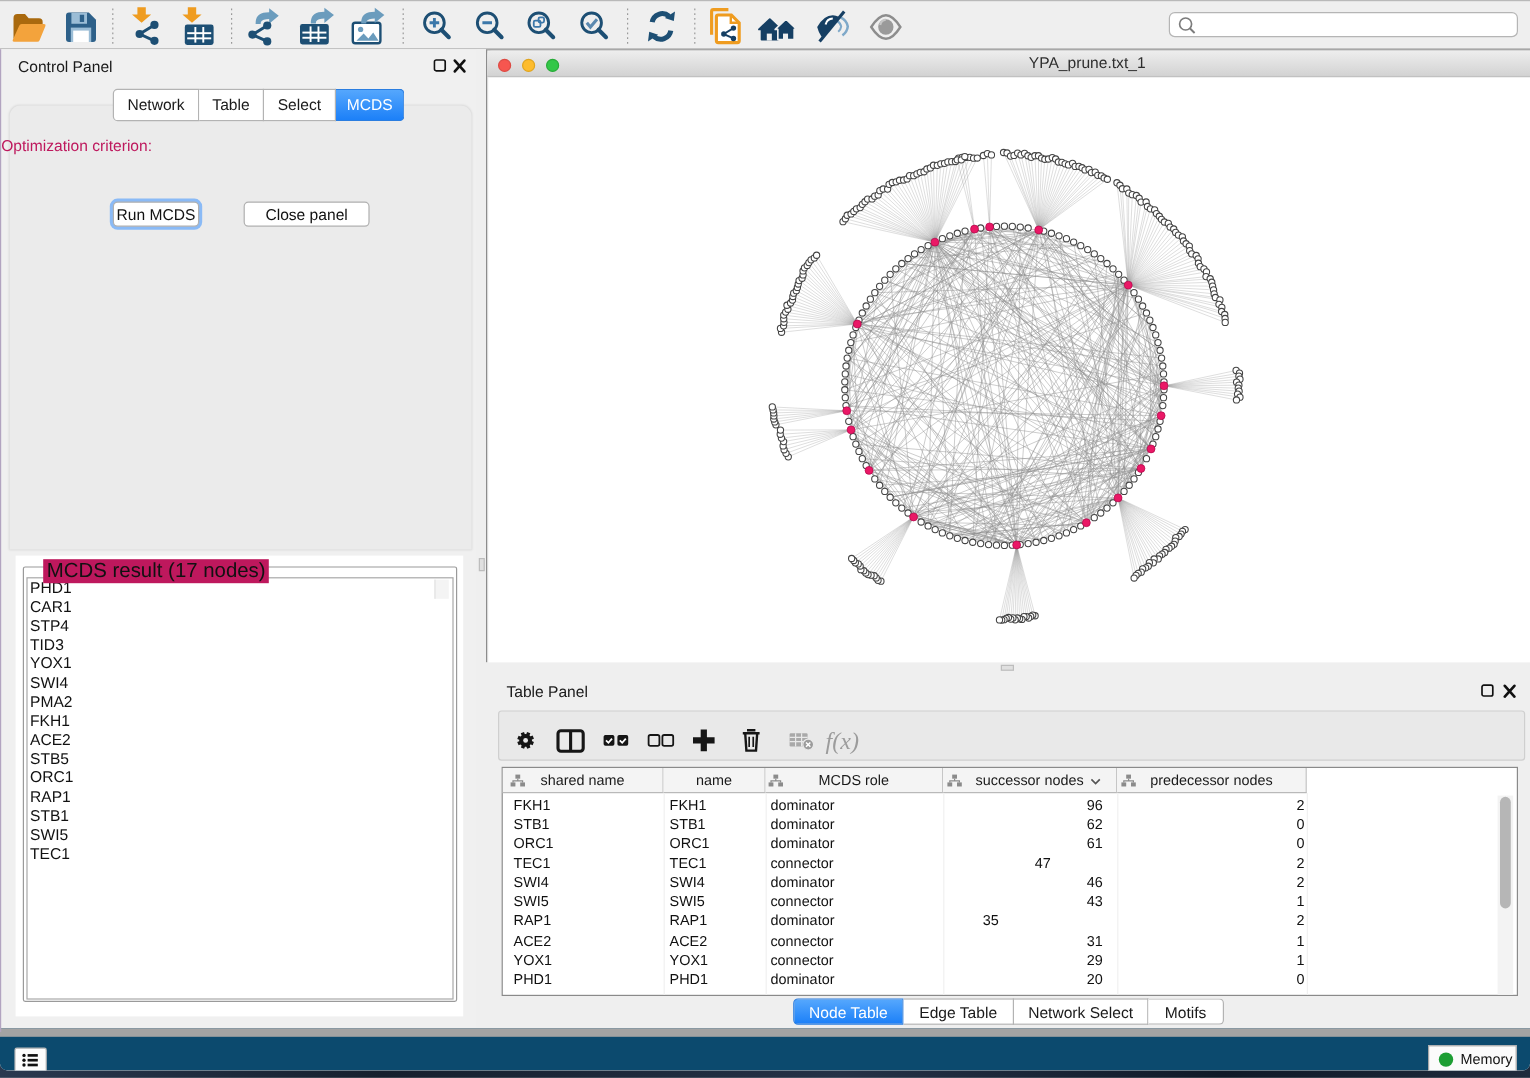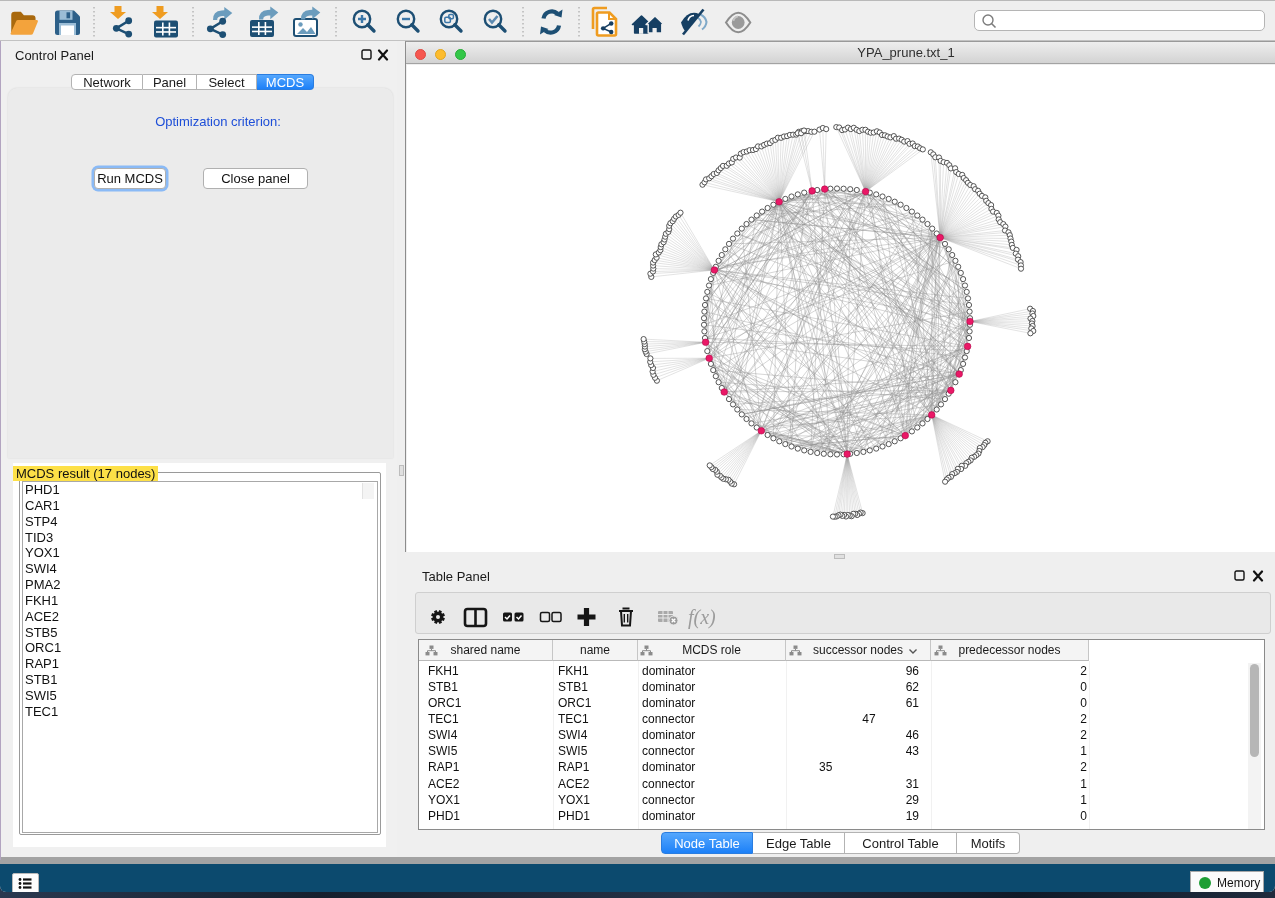--- a/index.html
+++ b/index.html
@@ -3,32 +3,32 @@
 *{margin:0;padding:0;box-sizing:border-box}
 html,body{width:1275px;height:898px;overflow:hidden;font-family:"Liberation Sans",sans-serif;background:linear-gradient(90deg,#2a3950,#16202e 25%,#253247 55%,#101a28 80%,#1f2b3d)}
 #app{position:absolute;left:0;top:0;width:1275px;height:892px;background:#efefef;border-radius:0 0 6px 6px;overflow:hidden}
 .abs{position:absolute}
 #toolbar{position:absolute;left:0;top:0;width:1275px;height:41px;background:#efefef;border-top:1px solid #b9b9b9;border-bottom:1px solid #c2c2c2}
 #searchbox{position:absolute;left:974px;top:9px;width:291px;height:21px;background:#fff;border:1px solid #b5b5b5;border-radius:5px}
 
 #cpanel{position:absolute;left:1px;top:41px;width:404px;height:816px;background:#f0f0f0}
 #cp-title{position:absolute;left:14px;top:7px;font-size:13px;color:#1a1a1a}
 #cp-content{position:absolute;left:7px;top:47px;width:385px;height:370px;background:#ebebeb;border-radius:9px 9px 0 0;box-shadow:0 0 2px rgba(0,0,0,0.12)}
-.tabs{position:absolute;left:70px;top:33px;height:16px;display:flex;font-size:13px}
+.tabs{position:absolute;left:93px;top:33px;height:27px;display:flex;font-size:13px}
 .tab{border:1px solid #b3b3b3;border-left:none;background:#fff;color:#1a1a1a;display:flex;align-items:center;justify-content:center}
 .tab.first{border-left:1px solid #b3b3b3;border-radius:4px 0 0 4px}
 .tab.last{border-radius:0 4px 4px 0}
 .tab.sel{background:linear-gradient(#55a7fd,#1c80f8);color:#fff;border-color:#2a7de0}
-#optlabel{position:absolute;left:16px;top:73px;width:402px;text-align:center;font-size:13px;color:#1d4ed8}
+#optlabel{position:absolute;left:0;top:73px;width:402px;text-align:left;font-size:13px;color:#be185d}
 #dropdown{position:absolute;left:44px;top:96px;width:312px;height:21px;background:#fff;border:1px solid #ababab;border-radius:4px;font-size:13.5px;color:#111;line-height:19px;padding-left:12px}
 #dd-btn{position:absolute;right:-1px;top:-1px;width:21px;height:21px;border-radius:0 4px 4px 0;background:linear-gradient(#6cb0fb,#2a84f7);border:1px solid #2a7de0}
 .btn{position:absolute;top:127px;height:21px;background:#fff;border:1px solid #b0b0b0;border-radius:4px;font-size:13px;color:#111;text-align:center;line-height:19px}
 #white-res{position:absolute;left:12px;top:422px;width:373px;height:384px;background:#fff}
 #groupbox{position:absolute;left:18px;top:431px;width:362px;height:363px;border:1px solid #9a9a9a;border-radius:2px}
-#grouplabel{position:absolute;left:12px;top:425px;background:#fde047;padding:0 3px;font-size:13px;color:#111}
+#grouplabel{position:absolute;left:35px;top:425px;background:#be185d;padding:0 3px;font-size:17px;color:#111}
 #listbox{position:absolute;left:21px;top:440px;width:356px;height:352px;background:#fff;border:1px solid #a8a8a8;font-size:13px;color:#111}
 #listbox div{height:15.85px;line-height:15.85px;padding-left:2px}
 #list-sb{position:absolute;right:3px;top:1px;width:12px;height:350px;background:#f4f4f4;border-left:1px solid #e2e2e2}
 
 #vsplit{position:absolute;left:397px;top:41px;width:8px;height:816px;background:#efefef}
 
 #netwin{position:absolute;left:405px;top:41px;width:870px;height:511px;border-left:1px solid #8c8c8c;border-top:1px solid #9a9a9a}
 #nettitle{position:absolute;left:0;top:0;width:870px;height:22px;background:linear-gradient(#eee,#d3d3d3);border-bottom:1px solid #a3a3a3;border-radius:4px 0 0 0}
 #nettitle .t{position:absolute;left:0;top:0;width:1000px;text-align:center;font-size:13px;color:#2e2e2e;line-height:22px}
 .tl{position:absolute;top:7px;width:11px;height:11px;border-radius:50%}
@@ -140,21 +140,21 @@
     </div>
   <div id="cpanel">
     <div id="cp-title">Control Panel</div>
     <svg class="abs" style="left:360px;top:8px" width="28" height="12" viewBox="0 0 28 12">
         <rect x="1" y="1" width="9" height="9" rx="1.5" fill="none" stroke="#111" stroke-width="1.4"></rect>
         <path d="M18 1.5L26 10.5M26 1.5L18 10.5" stroke="#111" stroke-width="2.2" stroke-linecap="round"></path>
       </svg>
     <div id="cp-content"></div>
     <div class="tabs">
       <div class="tab first" style="width:72px">Network</div>
-      <div class="tab" style="width:54px">Panel</div>
+      <div class="tab" style="width:54px">Table</div>
       <div class="tab" style="width:60px">Select</div>
       <div class="tab sel last" style="width:57px">MCDS</div>
     </div>
     <div id="optlabel">Optimization criterion:</div>
     <div class="btn" style="left:93px;width:72px;box-shadow:0 0 0 2.5px #8abaf6">Run MCDS</div>
     <div class="btn" style="left:202px;width:105px">Close panel</div>
     <div id="white-res"></div>
     <div id="groupbox"></div>
     <div id="listbox">
       <div>PHD1</div>
@@ -706,31 +706,31 @@
           <span style="left:9px">YOX1</span>
           <span style="left:139px">YOX1</span>
           <span style="left:223px">connector</span>
           <span style="left:400px;width:100px;text-align:right">29</span>
           <span style="left:568px;width:100px;text-align:right">1</span>
         </div>
         <div class="row" style="top:167.6px">
           <span style="left:9px">PHD1</span>
           <span style="left:139px">PHD1</span>
           <span style="left:223px">dominator</span>
-          <span style="left:400px;width:100px;text-align:right">19</span>
+          <span style="left:400px;width:100px;text-align:right">20</span>
           <span style="left:568px;width:100px;text-align:right">0</span>
         </div>
       <div id="tbl-sb">
           <div id="tbl-thumb"></div>
         </div>
     </div>
     <div class="btabs">
       <div class="btab sel first" style="width:92px">Node Table</div>
       <div class="btab" style="width:92px">Edge Table</div>
-      <div class="btab" style="width:112px">Control Table</div>
+      <div class="btab" style="width:112px">Network Select</div>
       <div class="btab last" style="width:63px">Motifs</div>
     </div>
   </div>
   <div id="statusbar">
     <div id="listbtn"><svg width="25" height="19" viewBox="0 0 25 19">
           <circle cx="7" cy="5.5" r="1.4" fill="#111"></circle>
           <circle cx="7" cy="9.5" r="1.4" fill="#111"></circle>
           <circle cx="7" cy="13.5" r="1.4" fill="#111"></circle>
           <rect x="10" y="4.4" width="8.5" height="2.2" fill="#111"></rect>
           <rect x="10" y="8.4" width="8.5" height="2.2" fill="#111"></rect>

